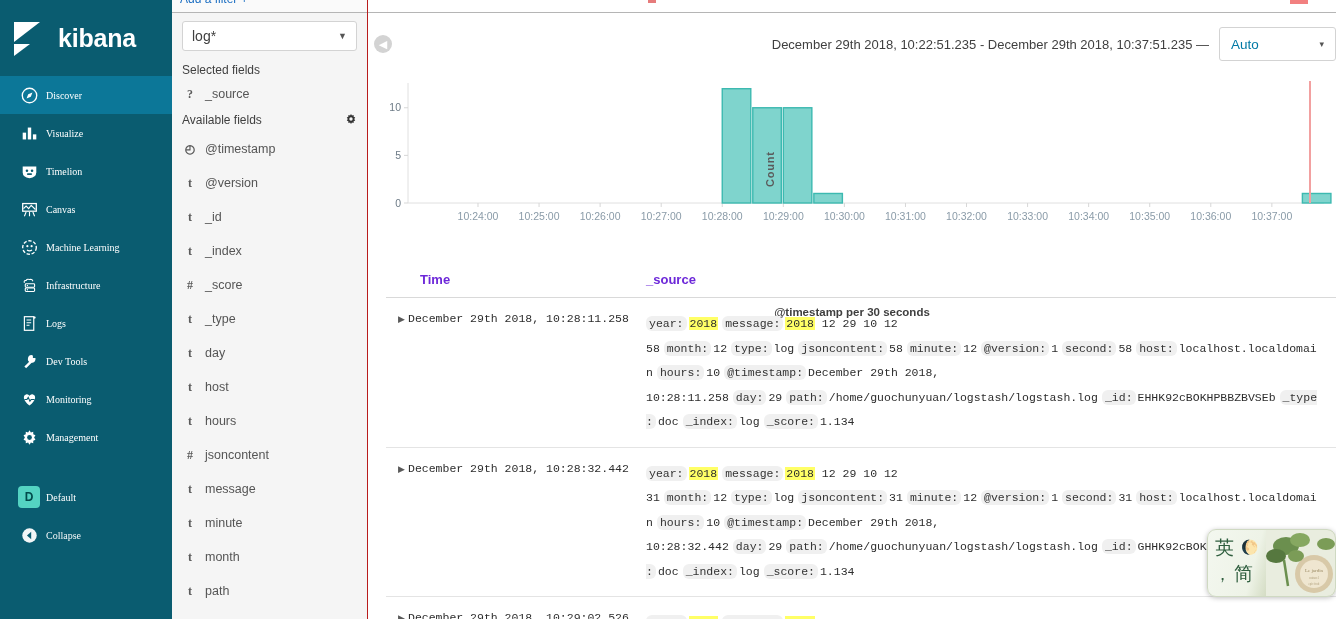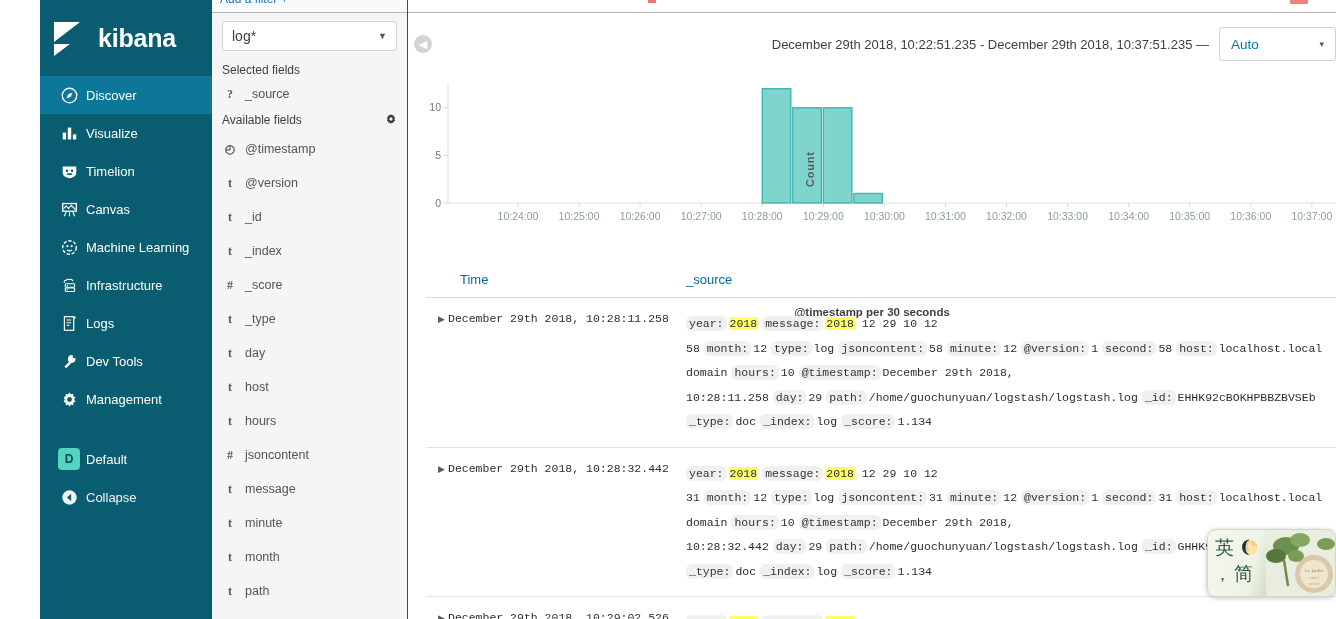--- a/index.html
+++ b/index.html
@@ -11,42 +11,41 @@
   }
   .app { position: relative; width: 1336px; height: 619px; display: flex; }
 
   
   .sidebar {
     width: 172px; height: 619px;
     background: #0a5c70;
     flex: 0 0 172px;
     position: relative;
     overflow: hidden;
-    margin-left: 40px;
   }
   .brand {
     height: 76px; display: flex; align-items: center; gap: 12px;
     padding-left: 10px;
   }
   .brand-mark { width: 36px; height: 36px; flex: 0 0 36px; }
   .brand-name {
     color: #ffffff; font-size: 25px; font-weight: 700; letter-spacing: -0.2px;
   }
   .nav-item {
     height: 38px; display: flex; align-items: center; gap: 0;
     color: #e8f3f6; font-size: 13.5px; cursor: pointer; padding-left: 12px;
   }
   .nav-item.active { background: #0c7798; }
   .nav-icon {
     width: 34px; flex: 0 0 34px; display: flex;
     align-items: center; justify-content: center;
     color: #ffffff;
   }
   .nav-icon svg { display: block; }
-  .nav-label { color: #ffffff; font-size: 13px; white-space: nowrap; }
+  .nav-label { color: #ffffff; font-size: 10px; white-space: nowrap; font-family: Liberation Serif, serif; }
   .nav-sep { height: 22px; }
   .space-badge {
     width: 22px; height: 22px; border-radius: 4px; background: #54d3c2;
     color: #014b4b; font-size: 12px; font-weight: 700;
     display: flex; align-items: center; justify-content: center;
   }
   .collapse-row { opacity: 0.95; }
 
   
   .fieldpanel {
@@ -129,21 +128,21 @@
   }
   .tick-label { font-size: 10.5px; fill: #8a9ba8; font-family: "Liberation Sans", sans-serif; }
   .ytick-label { font-size: 10.5px; fill: #6c7a86; font-family: "Liberation Sans", sans-serif; }
 
   
   .doctable { position: absolute; left: 18px; right: 0; top: 262px; bottom: 0; overflow: hidden; }
   .dt-head {
     display: flex; border-bottom: 1px solid #d9d9d9;
     padding-bottom: 10px; padding-top: 10px;
   }
-  .dt-th { font-size: 13px; font-weight: 400; color: #0369a1; }
+  .dt-th { font-size: 13px; font-weight: 700; color: #6d28d9; }
   .th-time { width: 260px; padding-left: 34px; }
   .th-source { flex: 1; }
   .dt-row { display: flex; border-bottom: 1px solid #e4e4e4; padding: 14px 0 12px 0; }
   .dt-caret {
     width: 22px; flex: 0 0 22px; padding-left: 12px;
     color: #5a5a5a; font-size: 9px; cursor: pointer; padding-top: 2px;
   }
   .dt-time {
     width: 238px; flex: 0 0 238px;
     font-family: "Liberation Mono", monospace; font-size: 11.5px;
@@ -286,20 +285,29 @@
     <div class="nav-item">
       <span class="nav-icon">
         <svg width="17" height="17" viewBox="0 0 20 20">
             <path d="M13.5 2.5 A4.5 4.5 0 1 0 17 8 L17 6 L14 6 L14 3.5 Z" fill="#fff"></path>
             <path d="M12 8 L4 16 L6 18 L14 10 Z" fill="#fff"></path>
           </svg>
       </span>
       <span class="nav-label">Dev Tools</span>
     </div>
 
+    <div class="nav-item">
+      <span class="nav-icon">
+        <svg width="17" height="17" viewBox="0 0 20 20">
+            <path d="M10 17 C2 11 2 5 6 4 C8 3.4 10 5 10 6 C10 5 12 3.4 14 4 C18 5 18 11 10 17 Z" fill="#fff"></path>
+            <path d="M4 10 H7 L8.5 7.5 L10.5 12 L12 10 H16" stroke="#0a5c70" stroke-width="1.3" fill="none"></path>
+          </svg>
+      </span>
+      <span class="nav-label">Monitoring</span>
+    </div>
 
     <div class="nav-item">
       <span class="nav-icon">
         <svg width="17" height="17" viewBox="0 0 20 20">
             <path d="M10 1.5 L11.6 4 L14.4 3.3 L14.4 6.2 L17 7.4 L15.4 10 L17 12.6 L14.4 13.8 L14.4 16.7 L11.6 16 L10 18.5 L8.4 16 L5.6 16.7 L5.6 13.8 L3 12.6 L4.6 10 L3 7.4 L5.6 6.2 L5.6 3.3 L8.4 4 Z" fill="#fff"></path>
             <circle cx="10" cy="10" r="2.8" fill="#0a5c70"></circle>
           </svg>
       </span>
       <span class="nav-label">Management</span>
     </div>

